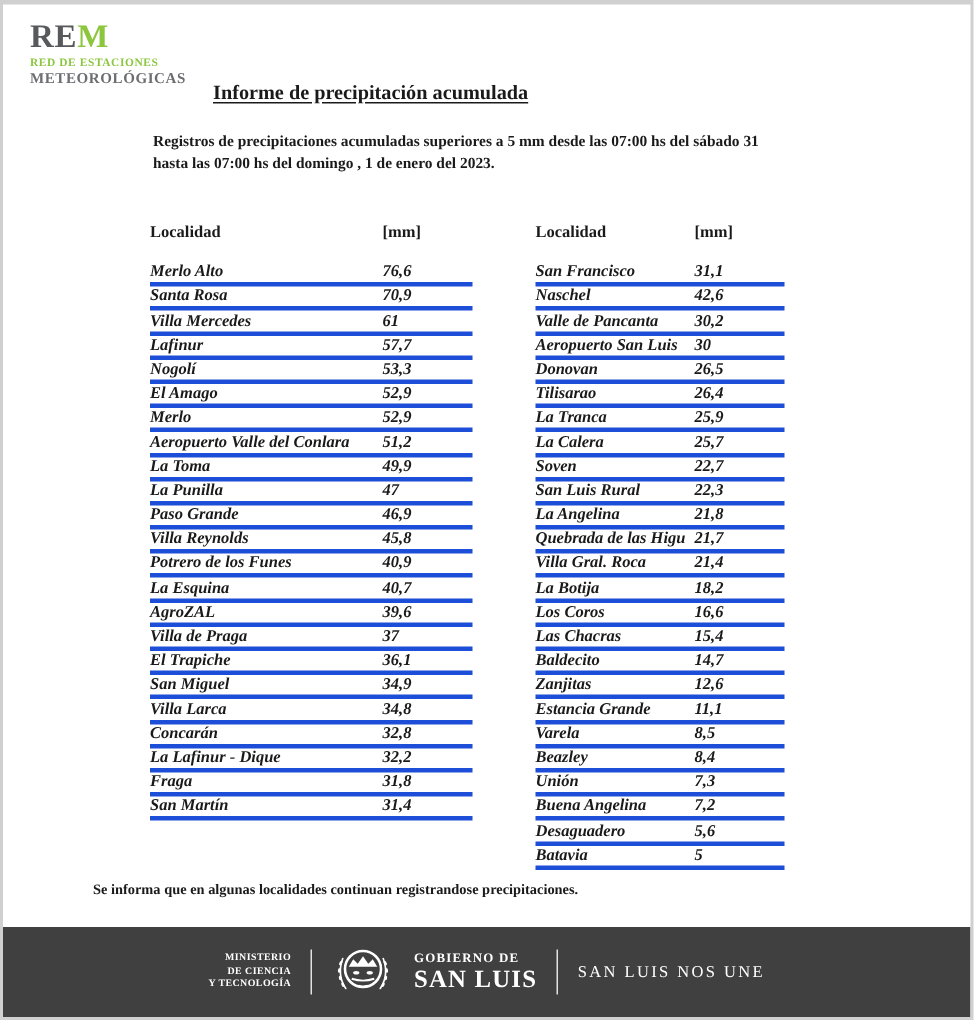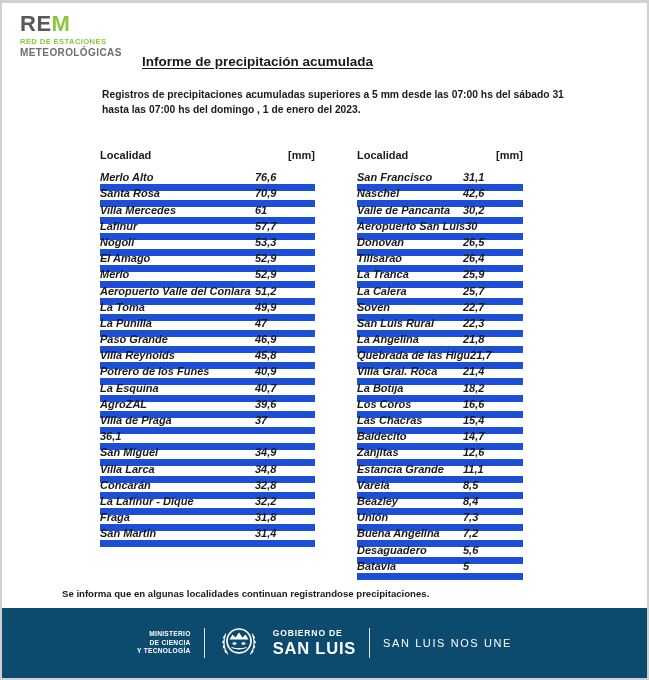--- a/index.html
+++ b/index.html
@@ -5,21 +5,21 @@
   html, body { margin: 0; padding: 0; background: #e8e8e8; }
   * { box-sizing: border-box; }
   .page {
     position: relative;
     width: 649px;
     height: 680px;
     background: #ffffff;
     border: 2px solid #d0d0d0;
     border-top-width: 3px;
     overflow: hidden;
-    font-family: Liberation Sans, sans-serif;
+    font-family: Liberation Serif, serif;
     color: #1a1a1a;
   }
 
   
   .logo { position: absolute; top: 10px; left: 18px; line-height: 1; }
   .logo-acronym { font-size: 22px; font-weight: bold; letter-spacing: 0.5px; color: #58595B; }
   .logo-acronym .accent { color: #8CC63F; }
   .logo-sub1 { margin-top: 3px; font-size: 7.6px; font-weight: bold; letter-spacing: 0.4px; color: #8CC63F; }
   .logo-sub2 { margin-top: 2px; font-size: 10px; font-weight: bold; letter-spacing: 0.4px; color: #6d6e71; }
 
@@ -34,41 +34,41 @@
     position: absolute; top: 84px; left: 100px; width: 480px;
     font-size: 10.3px; font-weight: bold; line-height: 1.5;
   }
 
   
   .ptable { position: absolute; top: 146px; }
   .ptable.left { left: 98px; width: 215px; }
   .ptable.right { left: 355px; width: 166px; }
   .thead { display: flex; font-size: 11px; font-weight: bold; height: 13px; line-height: 13px; }
   .thead .hname { flex: 1; }
-  .thead .hval { width: 60px; text-align: right; }
+  .thead .hval { width: 60px; text-align: left; }
   .tbody { margin-top: 13px; }
   .trow {
     display: flex; align-items: flex-end;
     height: 16.2px; padding-bottom: 1px;
-    border-bottom: 7px solid #1d4ed8;
+    border-bottom: 3px solid #1d4ed8;
     font-size: 11px; font-weight: bold; font-style: italic;
   }
   .trow .tname { flex: 1; white-space: nowrap; }
   .trow .tval { width: 60px; }
 
   
   .note {
     position: absolute; top: 585px; left: 60px;
     font-size: 9.6px; font-weight: bold;
   }
 
   
   .footer-bar {
-    position: absolute; left: 0; right: 0; bottom: 0; height: 70px;
-    background: #0c4a6e;
+    position: absolute; left: 0; right: 0; bottom: 0; height: 60px;
+    background: #404040;
     display: flex; align-items: center; justify-content: center;
     gap: 13px; color: #ffffff;
   }
   .ministry {
     text-align: right;
     font-size: 6.6px; font-weight: bold; letter-spacing: 0.3px; line-height: 1.35;
   }
   .vdivider { width: 1px; height: 30px; background: rgba(255,255,255,0.85); }
   .gov { line-height: 1; }
   .gov-small { font-size: 8.6px; font-weight: bold; letter-spacing: 0.8px; }
@@ -158,20 +158,21 @@
         </div>
         <div class="trow">
           <span class="tname">AgroZAL</span>
           <span class="tval">39,6</span>
         </div>
         <div class="trow">
           <span class="tname">Villa de Praga</span>
           <span class="tval">37</span>
         </div>
         <div class="trow">
+          <span class="tname">El Trapiche</span>
           <span class="tval">36,1</span>
         </div>
         <div class="trow">
           <span class="tname">San Miguel</span>
           <span class="tval">34,9</span>
         </div>
         <div class="trow">
           <span class="tname">Villa Larca</span>
           <span class="tval">34,8</span>
         </div>

